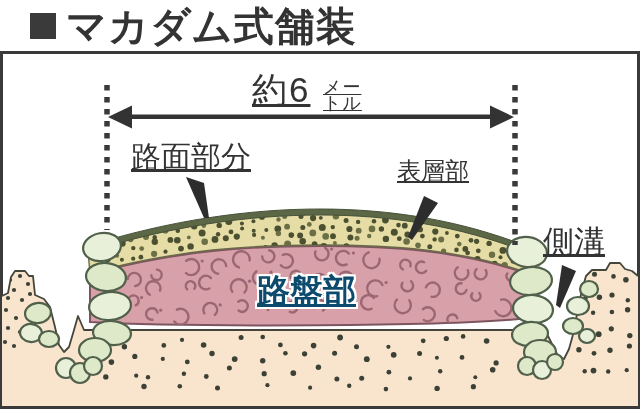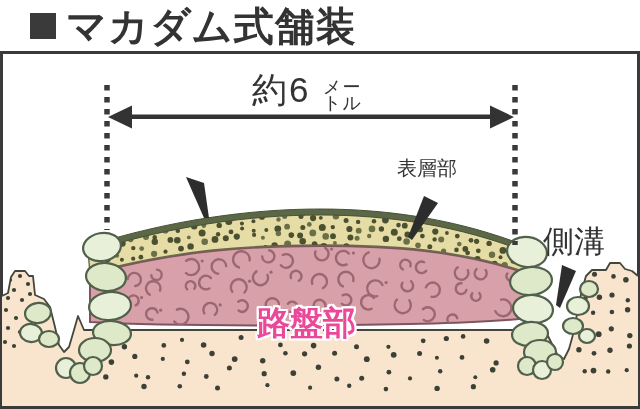--- a/index.html
+++ b/index.html
@@ -7,29 +7,29 @@
          font-family:"Liberation Sans","DejaVu Sans",sans-serif;}
   
   #titlebar{position:absolute;left:30px;top:2px;display:flex;align-items:center;height:48px;}
   #title-square{width:26px;height:26px;background:#3a3a3a;margin-right:10px;flex:0 0 auto;}
   #title-text{font-size:40px;font-weight:bold;color:#333;letter-spacing:1px;white-space:nowrap;}
   
   #frame{position:absolute;left:0;right:0;top:51px;bottom:0;border:3px solid #3a3a3a;background:#fff;}
   
   #diagram-svg{position:absolute;left:0;top:0;width:640px;height:409px;}
   
-  .lbl{position:absolute;color:#333;white-space:nowrap;line-height:1.05;}
+  .lbl{position:absolute;color:#333;white-space:nowrap;line-height:1.05;text-decoration:underline;}
   #dim-main{left:252px;top:72px;font-size:35px;letter-spacing:2px;}
   #dim-unit{left:323px;top:79px;font-size:18px;line-height:16px;letter-spacing:1px;}
   #lbl-road-surface{left:131px;top:141px;font-size:30px;}
-  #lbl-surface-layer{left:397px;top:158px;font-size:20px;}
+  #lbl-surface-layer{left:397px;top:158px;font-size:24px;}
   #lbl-gutter{left:543px;top:226px;font-size:31px;text-align:center;}
-  #lbl-roadbed{left:257px;top:274px;font-size:33px;font-weight:bold;color:#ec4899;
+  #lbl-roadbed{left:257px;top:274px;font-size:33px;font-weight:bold;color:#0c4a6e;
     text-shadow:-2px -2px 0 #fff,2px -2px 0 #fff,-2px 2px 0 #fff,2px 2px 0 #fff,
-                -2px 0 0 #fff,2px 0 0 #fff,0 -2px 0 #fff,0 2px 0 #fff;margin-top:32px;}
+                -2px 0 0 #fff,2px 0 0 #fff,0 -2px 0 #fff,0 2px 0 #fff;}
 </style>
 </head>
 <body>
 
 <div id="stage">
 
   <div id="titlebar">
     <span id="title-square"></span>
     <span id="title-text">マカダム式舗装</span>
   </div>
@@ -375,16 +375,17 @@
     <polygon points="424,196 438,203 412,240 408,237" fill="#2d2d2d"></polygon>
     <polygon points="562,265 576,271 560,308 556,305" fill="#2d2d2d"></polygon>
   </svg>
 
   <div class="lbl" id="dim-main">約6</div>
   <div class="lbl" id="dim-unit">
     <div>メー</div>
     <div>トル</div>
   </div>
 
+  <div class="lbl" id="lbl-road-surface">路面部分</div>
   <div class="lbl" id="lbl-surface-layer">表層部</div>
   <div class="lbl" id="lbl-roadbed">路盤部</div>
   <div class="lbl" id="lbl-gutter">側溝</div>
 </div>
 
 </body></html>

